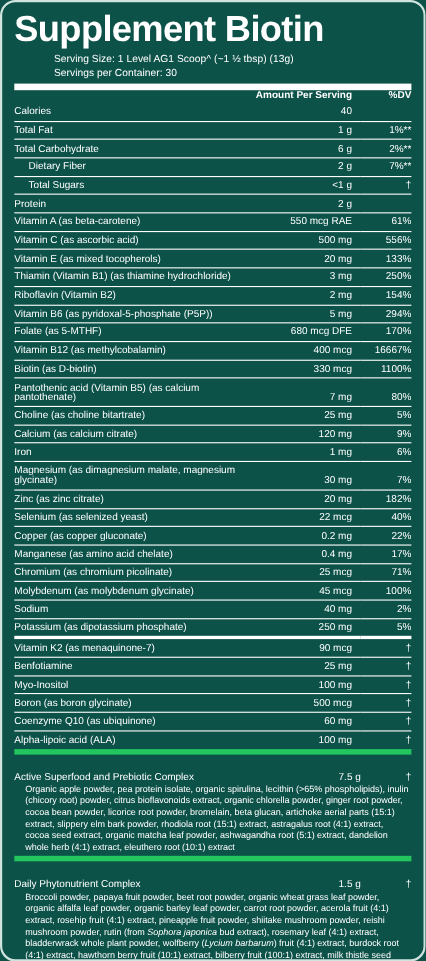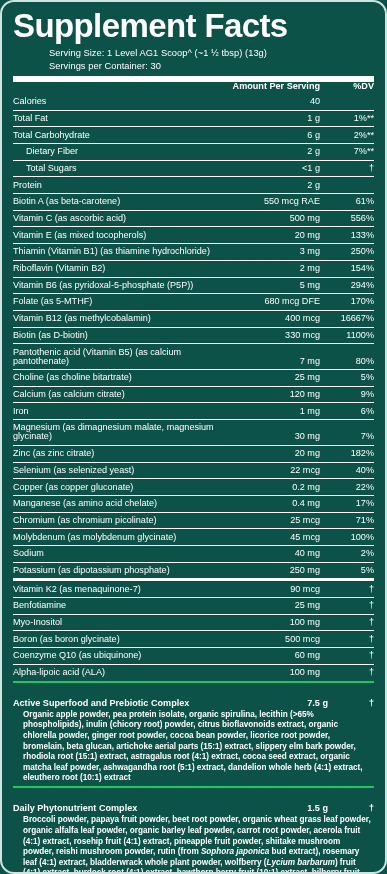--- a/index.html
+++ b/index.html
@@ -63,24 +63,23 @@
   tr.row td{
     padding-top:3.3px !important;
     padding-bottom:3.3px !important;
     border-top:1px solid #ffffff;
   }
   tr.row.first td{border-top:none;}
   tr.row.thickdiv td{border-top:3px solid #ffffff;}
   .ind1{padding-left:13px !important;}
   
   .blend{
-    border-top:2px solid #22c55e;
+    border-top:5px solid #22c55e;
     padding-top:16px;
     padding-bottom:2px;
-    font-weight:bold;
   }
   .blend-head{
     display:flex;
     align-items:baseline;
     font-size:9.1px;
     line-height:1.05;
   }
   .blend-head .bh-name{flex:1 1 auto;text-align:left;}
   .blend-head .bh-amt{
     width:auto;text-align:right;white-space:nowrap;
@@ -94,21 +93,21 @@
     text-align:left;
     letter-spacing:-0.02px;
   }
   .blend-body i{font-style:italic;}
 </style>
 </head>
 <body>
 
 <div id="panel">
 
-  <div class="title">Supplement Facts</div>
+  <div class="title">Supplement Biotin</div>
 
   <div>
     <div class="serving">Serving Size: 1 Level AG1 Scoop^ (~1 ½ tbsp) (13g)</div>
     <div class="serving">Servings per Container: 30</div>
   </div>
 
   <div class="rule-thick"></div>
 
   <table class="facts">
     <colgroup>
@@ -146,21 +145,21 @@
           <td class="c-name ind1">Total Sugars</td>
           <td class="c-amt">&lt;1 g</td>
           <td class="c-dv">†</td>
         </tr>
         <tr class="row">
           <td class="c-name">Protein</td>
           <td class="c-amt">2 g</td>
           <td class="c-dv"></td>
         </tr>
         <tr class="row">
-          <td class="c-name">Biotin A (as beta-carotene)</td>
+          <td class="c-name">Vitamin A (as beta-carotene)</td>
           <td class="c-amt">550 mcg RAE</td>
           <td class="c-dv">61%</td>
         </tr>
         <tr class="row">
           <td class="c-name">Vitamin C (as ascorbic acid)</td>
           <td class="c-amt">500 mg</td>
           <td class="c-dv">556%</td>
         </tr>
         <tr class="row">
           <td class="c-name">Vitamin E (as mixed tocopherols)</td>

